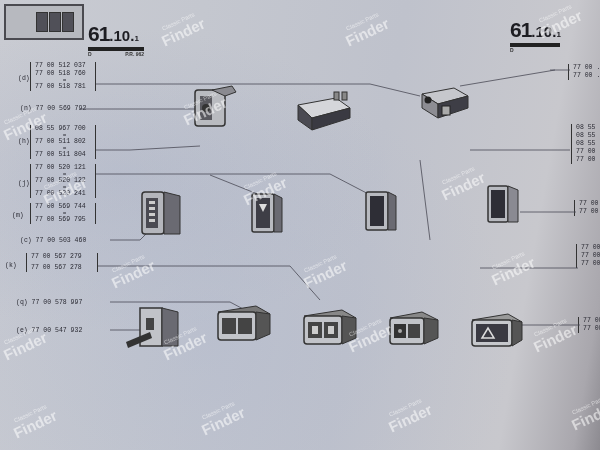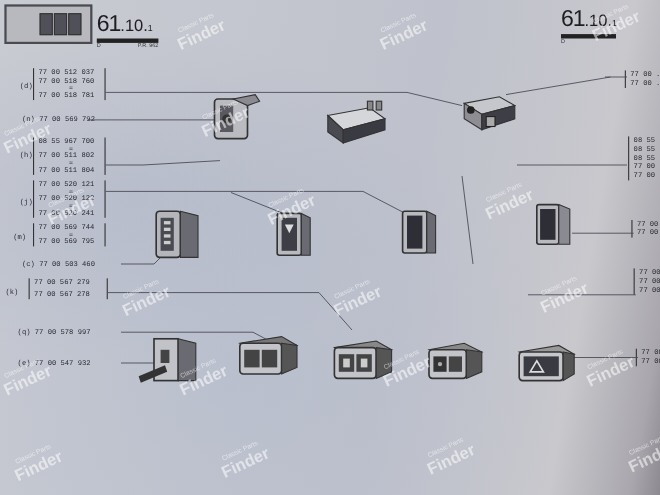--- a/index.html
+++ b/index.html
@@ -5,21 +5,21 @@
   html,body{margin:0;padding:0;}
   body{width:600px;height:450px;overflow:hidden;position:relative;
     font-family:"Liberation Sans",sans-serif;color:#2a2a30;
     background:linear-gradient(100deg,#c9cbd2 0%,#c4c7cf 30%,#bfc2cc 60%,#c8c8cd 85%,#a9a7ad 96%,#8c8a90 100%);}
   .page{position:absolute;inset:0;}
   .shade{position:absolute;left:0;top:0;width:600px;height:450px;
     background:radial-gradient(ellipse at 35% 75%,rgba(170,180,205,.35),transparent 55%),
                radial-gradient(ellipse at 20% 40%,rgba(150,160,190,.25),transparent 40%);}
   .header-thumb{position:absolute;left:4px;top:4px;width:76px;height:32px;border:2px solid #4a4a50;background:#b7b9bf;}
   .header-thumb .slot{position:absolute;top:6px;width:10px;height:18px;background:#505058;border:1px solid #333;}
-  .page-num{position:absolute;font-weight:normal;color:#1d1d22;}
+  .page-num{position:absolute;font-weight:bold;color:#1d1d22;margin-top:12px;}
   .page-num .big{font-size:21px;letter-spacing:-1px;}
   .page-num .small{font-size:15px;}
   .page-num .sub{font-size:8px;}
   .rule{height:4px;background:#222;margin-top:1px;}
   .subline{font-size:5px;display:flex;justify-content:space-between;color:#333;}
   .ref-group{position:absolute;font-size:6.5px;font-family:"Liberation Mono",monospace;color:#2a2a33;line-height:8px;}
   .ref-group .bracket{position:absolute;top:0;bottom:0;border-left:1.5px solid #333;border-right:1.5px solid #333;}
   .ref-label{position:absolute;font-size:6.5px;font-family:"Liberation Mono",monospace;color:#2a2a33;}
   .eq{font-size:6px;text-align:center;line-height:5px;}
   .part{position:absolute;}

